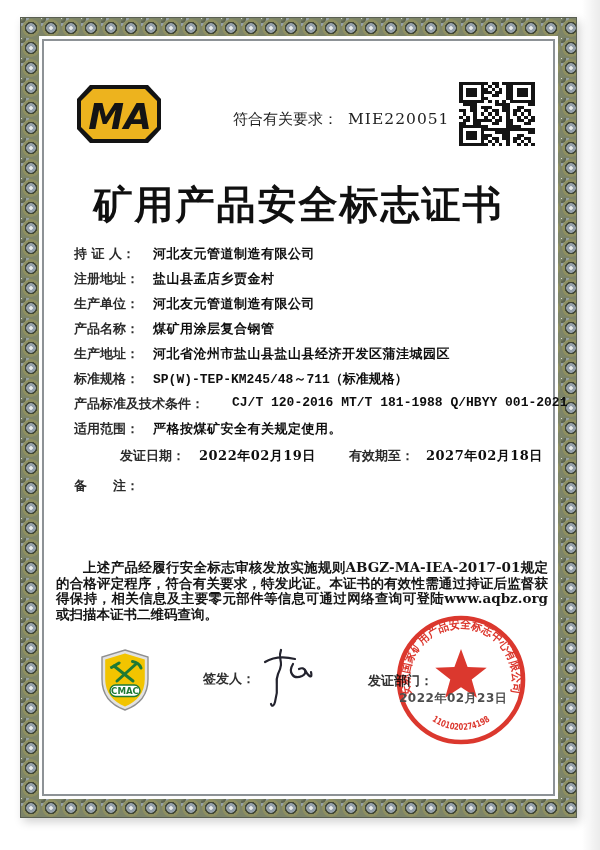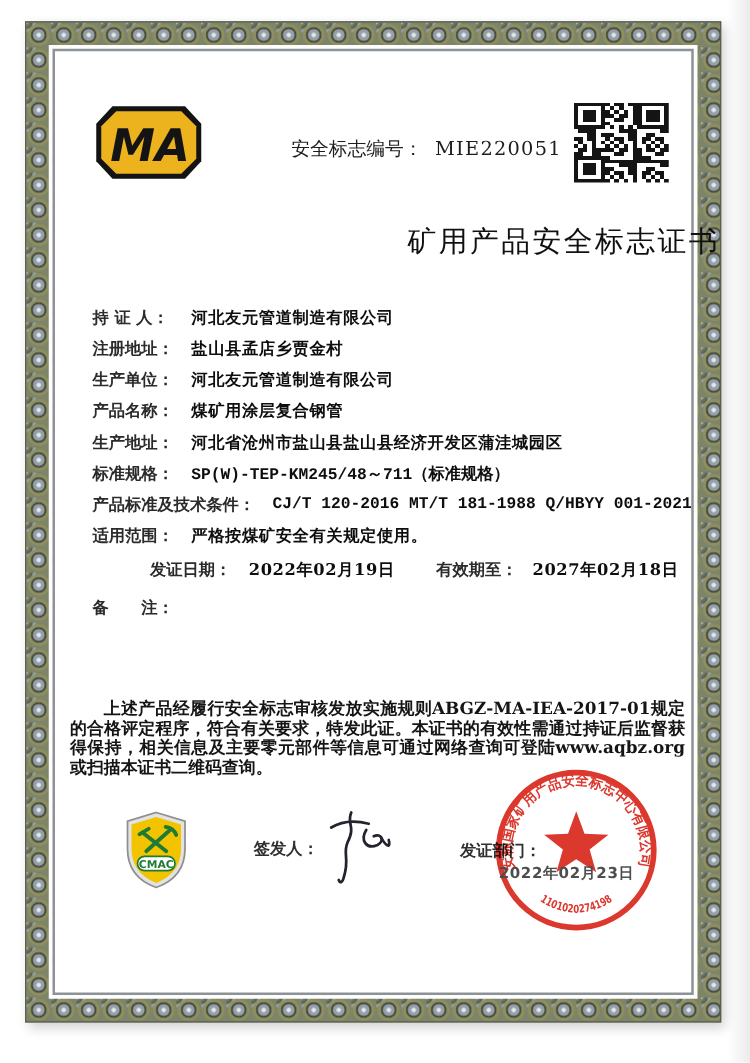--- a/index.html
+++ b/index.html
@@ -25,31 +25,31 @@
   
   .ma-badge{position:absolute;left:55px;top:66px;width:86px;height:60px;}
   .serial-row{position:absolute;left:212px;top:92px;display:flex;align-items:baseline;gap:10px;
     font-family:"DejaVu Serif",serif;color:#1d1d1d;}
   .serial-label{font-size:15px;}
   .serial-value{font-size:15.5px;letter-spacing:1px;}
   .qr-box{position:absolute;left:438px;top:64px;width:76px;height:64px;background:#fff;}
   .qr-box svg{width:100%;height:100%;display:block;}
   .qr-box rect{fill:#141414;}
 
-  .title{position:absolute;left:0;right:0;top:160px;text-align:right;
-    font-family:"DejaVu Serif",serif;font-weight:400;font-size:23px;color:#101010;
+  .title{position:absolute;left:0;right:0;top:160px;text-align:center;
+    font-family:"DejaVu Serif",serif;font-weight:700;font-size:39px;color:#101010;
     letter-spacing:2px;}
 
   
   .fields{position:absolute;left:53px;top:227px;width:486px;}
   .frow{display:flex;align-items:flex-start;height:25px;}
   .flabel{flex:0 0 auto;width:79px;font-size:13px;font-weight:700;color:#2b2b2b;white-space:nowrap;}
   .fvalue{font-family:"DejaVu Serif",serif;font-weight:700;font-size:13px;color:#0e0e0e;
     letter-spacing:0.5px;white-space:nowrap;}
-  .frow.wide .flabel{width:auto;margin-right:14px;}
+  .frow.wide .flabel{width:auto;margin-right:28px;}
   .fvalue.code{font-family:Liberation Mono, monospace;letter-spacing:0;}
 
   .dates-row{position:absolute;left:53px;top:429px;display:flex;align-items:flex-start;margin-left:46px;}
   .dates-row .flabel{width:79px;}
   .dates-row .issue-val{width:150px;}
   .dates-row .valid-lab{width:77px;}
   .remark-row{position:absolute;left:53px;top:459px;font-family:Liberation Mono, monospace;}
 
   
   .statement{position:absolute;left:35px;top:542px;width:492px;
@@ -78,21 +78,21 @@
 
   <div class="ma-badge">
     <svg viewBox="0 0 86 60">
       <polygon points="14,1 72,1 85,15 85,45 72,59 14,59 1,45 1,15" fill="#131313"></polygon>
       <polygon points="17,5 69,5 81,17 81,43 69,55 17,55 5,43 5,17" fill="#edb31e"></polygon>
       <text x="44" y="45" font-size="36" font-weight="bold" font-style="italic" text-anchor="middle" fill="#141414" font-family="'DejaVu Sans',sans-serif">MA</text>
     </svg>
   </div>
 
   <div class="serial-row">
-    <span class="serial-label">安全标志编号：</span>
+    <span class="serial-label">符合有关要求：</span>
     <span class="serial-value">MIE220051</span>
   </div>
 
   <div class="qr-box">
     <svg id="qr-svg" viewBox="0 0 21 21" preserveAspectRatio="none" shape-rendering="crispEdges">
         <rect x="0" y="0" width="1" height="1"></rect>
         <rect x="1" y="0" width="1" height="1"></rect>
         <rect x="2" y="0" width="1" height="1"></rect>
         <rect x="3" y="0" width="1" height="1"></rect>
         <rect x="4" y="0" width="1" height="1"></rect>

